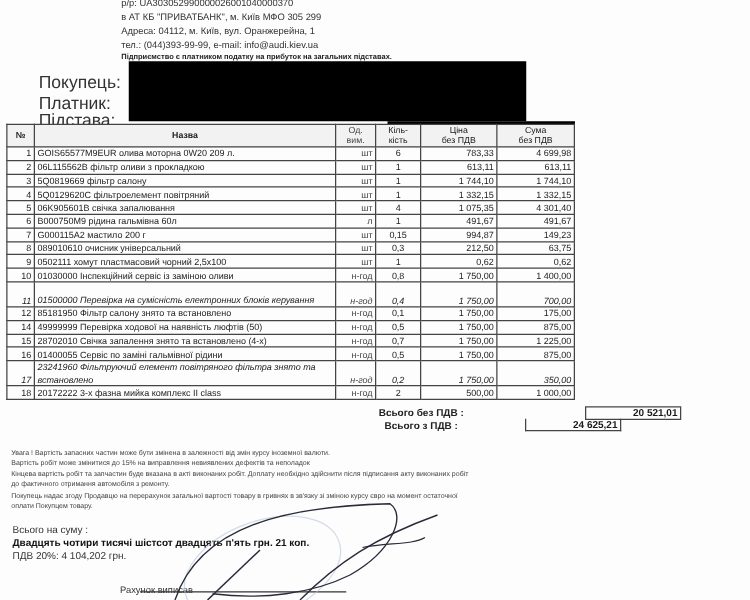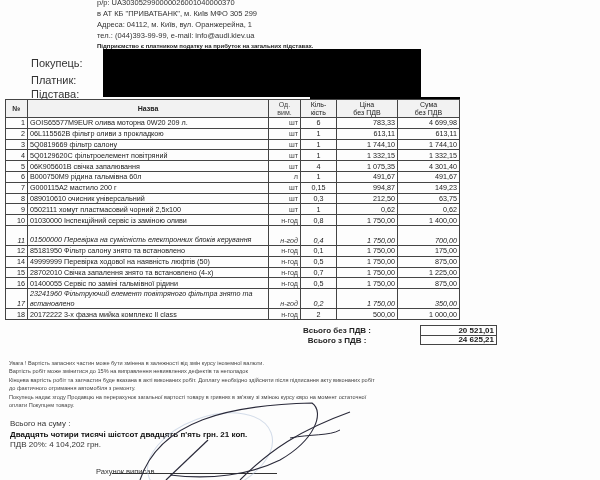--- a/index.html
+++ b/index.html
@@ -4,21 +4,21 @@
   <style>
     html, body { margin: 0; padding: 0; }
     body {
       width: 600px; height: 480px; overflow: hidden; position: relative;
       background: #fdfdfd;
       font-family: "Liberation Sans", sans-serif;
       color: #1a1a1a;
     }
     .hdr { position: absolute; left: 97px; top: -3px; font-size: 7.5px; line-height: 11px; color: #333; }
     .hdr .b { font-weight: bold; font-size: 6px; color: #222; }
-    .party { position: absolute; left: 31px; font-size: 11px; color: #333; }
+    .party { position: absolute; left: 31px; font-size: 14px; color: #333; }
     .redact { position: absolute; background: #000; }
     table.inv {
       position: absolute; left: 5px; top: 99px; border-collapse: collapse;
       font-size: 7.2px; color: #222;
     }
     table.inv td, table.inv th {
       border: 0.8px solid #444; padding: 0 2px; height: 9.8px; line-height: 9px; white-space: nowrap;
     }
     table.inv th { font-weight: normal; text-align: center; line-height: 8px; font-size: 7px; height: 17px; background: #f2f2f2; }
     table.inv th.nm { font-weight: bold; }
@@ -27,21 +27,21 @@
     .c-unit { width: 27px; text-align: right; color: #444; }
     .c-qty { width: 31px; text-align: center; }
     .c-price { width: 56px; text-align: right; }
     .c-sum { width: 57px; text-align: right; }
     tr.tall td { height: 19px; vertical-align: bottom; font-style: italic; }
     tr.tall td.c-name { white-space: normal; line-height: 9.5px; }
     .totals { position: absolute; left: 260px; top: 325px; font-size: 8px; }
     .totals .row { display: flex; height: 10px; align-items: center; }
     .totals .lbl { width: 154px; text-align: center; font-weight: bold; padding-right: 6px; color: #222; }
     .totals .val { width: 73px; text-align: right; border: 0.8px solid #444; border-top: none; padding-right: 2px; font-weight: bold; height: 9px; line-height: 9px; }
-    .totals .row:first-child .val { border-top: 0.8px solid #444; }
+    .totals .row:first-child .val { border-top: 0.8px solid #444; margin-left: 48px; }
     .notes { position: absolute; left: 9px; top: 359px; font-size: 5.6px; line-height: 8.4px; color: #444; width: 370px; }
     .sumblock { position: absolute; left: 10px; top: 419px; font-size: 8px; line-height: 10.5px; color: #333; }
     .sumblock .words { font-weight: bold; color: #111; }
     .signer { position: absolute; left: 50px; top: 467px; font-size: 7.5px; color: #333; padding-left: 46px; }
     .signline { position: absolute; left: 112px; top: 473px; width: 165px; border-top: 1px solid #333; }
     .stamp { position: absolute; left: 100px; top: 400px; width: 300px; height: 80px; pointer-events: none; }
   </style>
 </head>
 <body>
 

